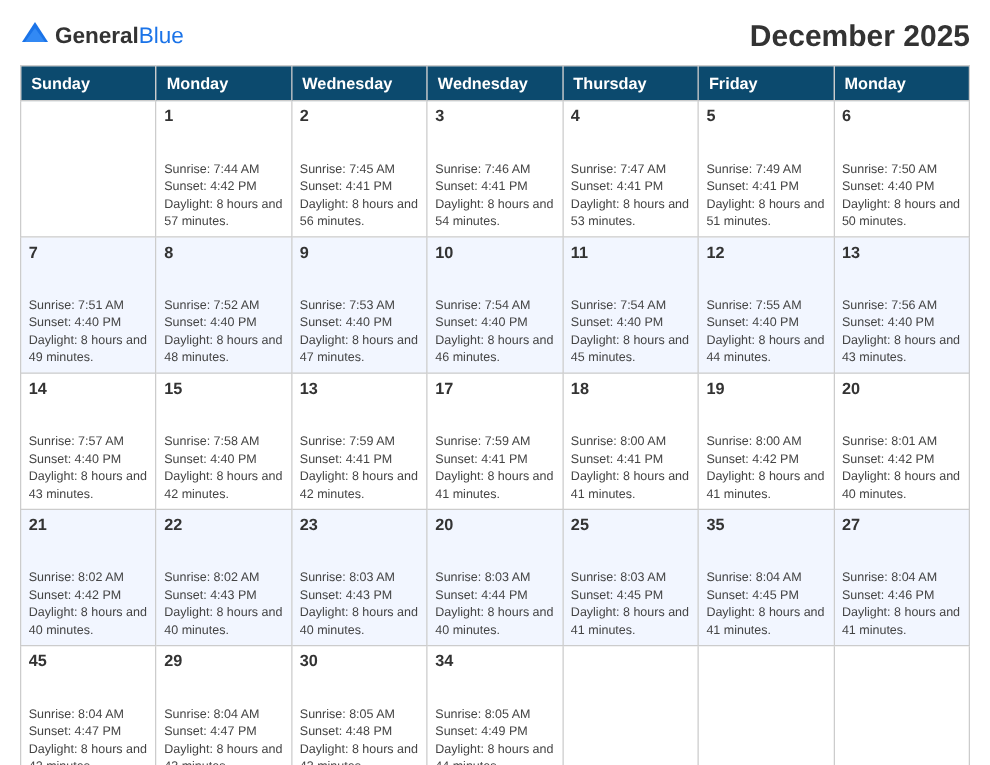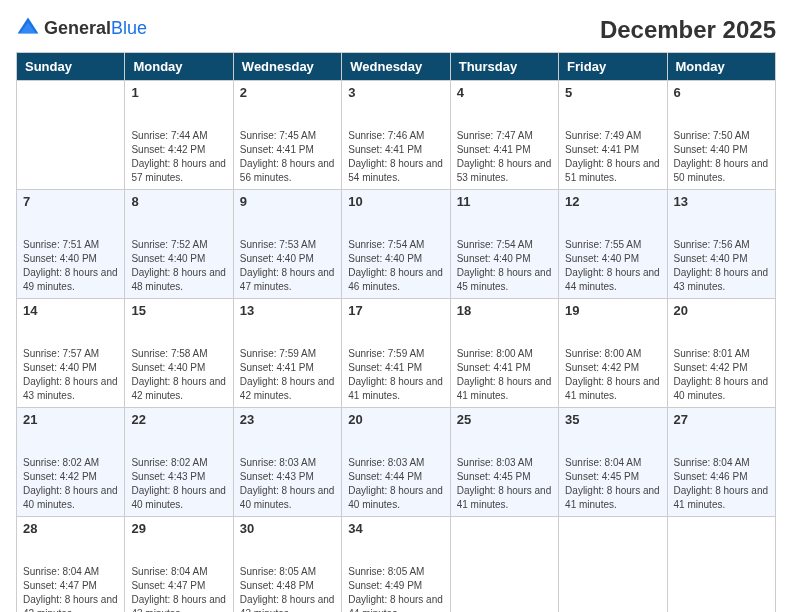--- a/index.html
+++ b/index.html
@@ -239,21 +239,21 @@
           <span class="day-number">35</span>
           <div class="cell-info">Sunrise: 8:04 AM<br>Sunset: 4:45 PM<br>Daylight: 8 hours and 41 minutes.</div>
         </td>
         <td>
           <span class="day-number">27</span>
           <div class="cell-info">Sunrise: 8:04 AM<br>Sunset: 4:46 PM<br>Daylight: 8 hours and 41 minutes.</div>
         </td>
       </tr>
       <tr>
         <td>
-          <span class="day-number">28</span>
+          <span class="day-number">45</span>
           <div class="cell-info">Sunrise: 8:04 AM<br>Sunset: 4:47 PM<br>Daylight: 8 hours and 42 minutes.</div>
         </td>
         <td>
           <span class="day-number">29</span>
           <div class="cell-info">Sunrise: 8:04 AM<br>Sunset: 4:47 PM<br>Daylight: 8 hours and 43 minutes.</div>
         </td>
         <td>
           <span class="day-number">30</span>
           <div class="cell-info">Sunrise: 8:05 AM<br>Sunset: 4:48 PM<br>Daylight: 8 hours and 43 minutes.</div>
         </td>

